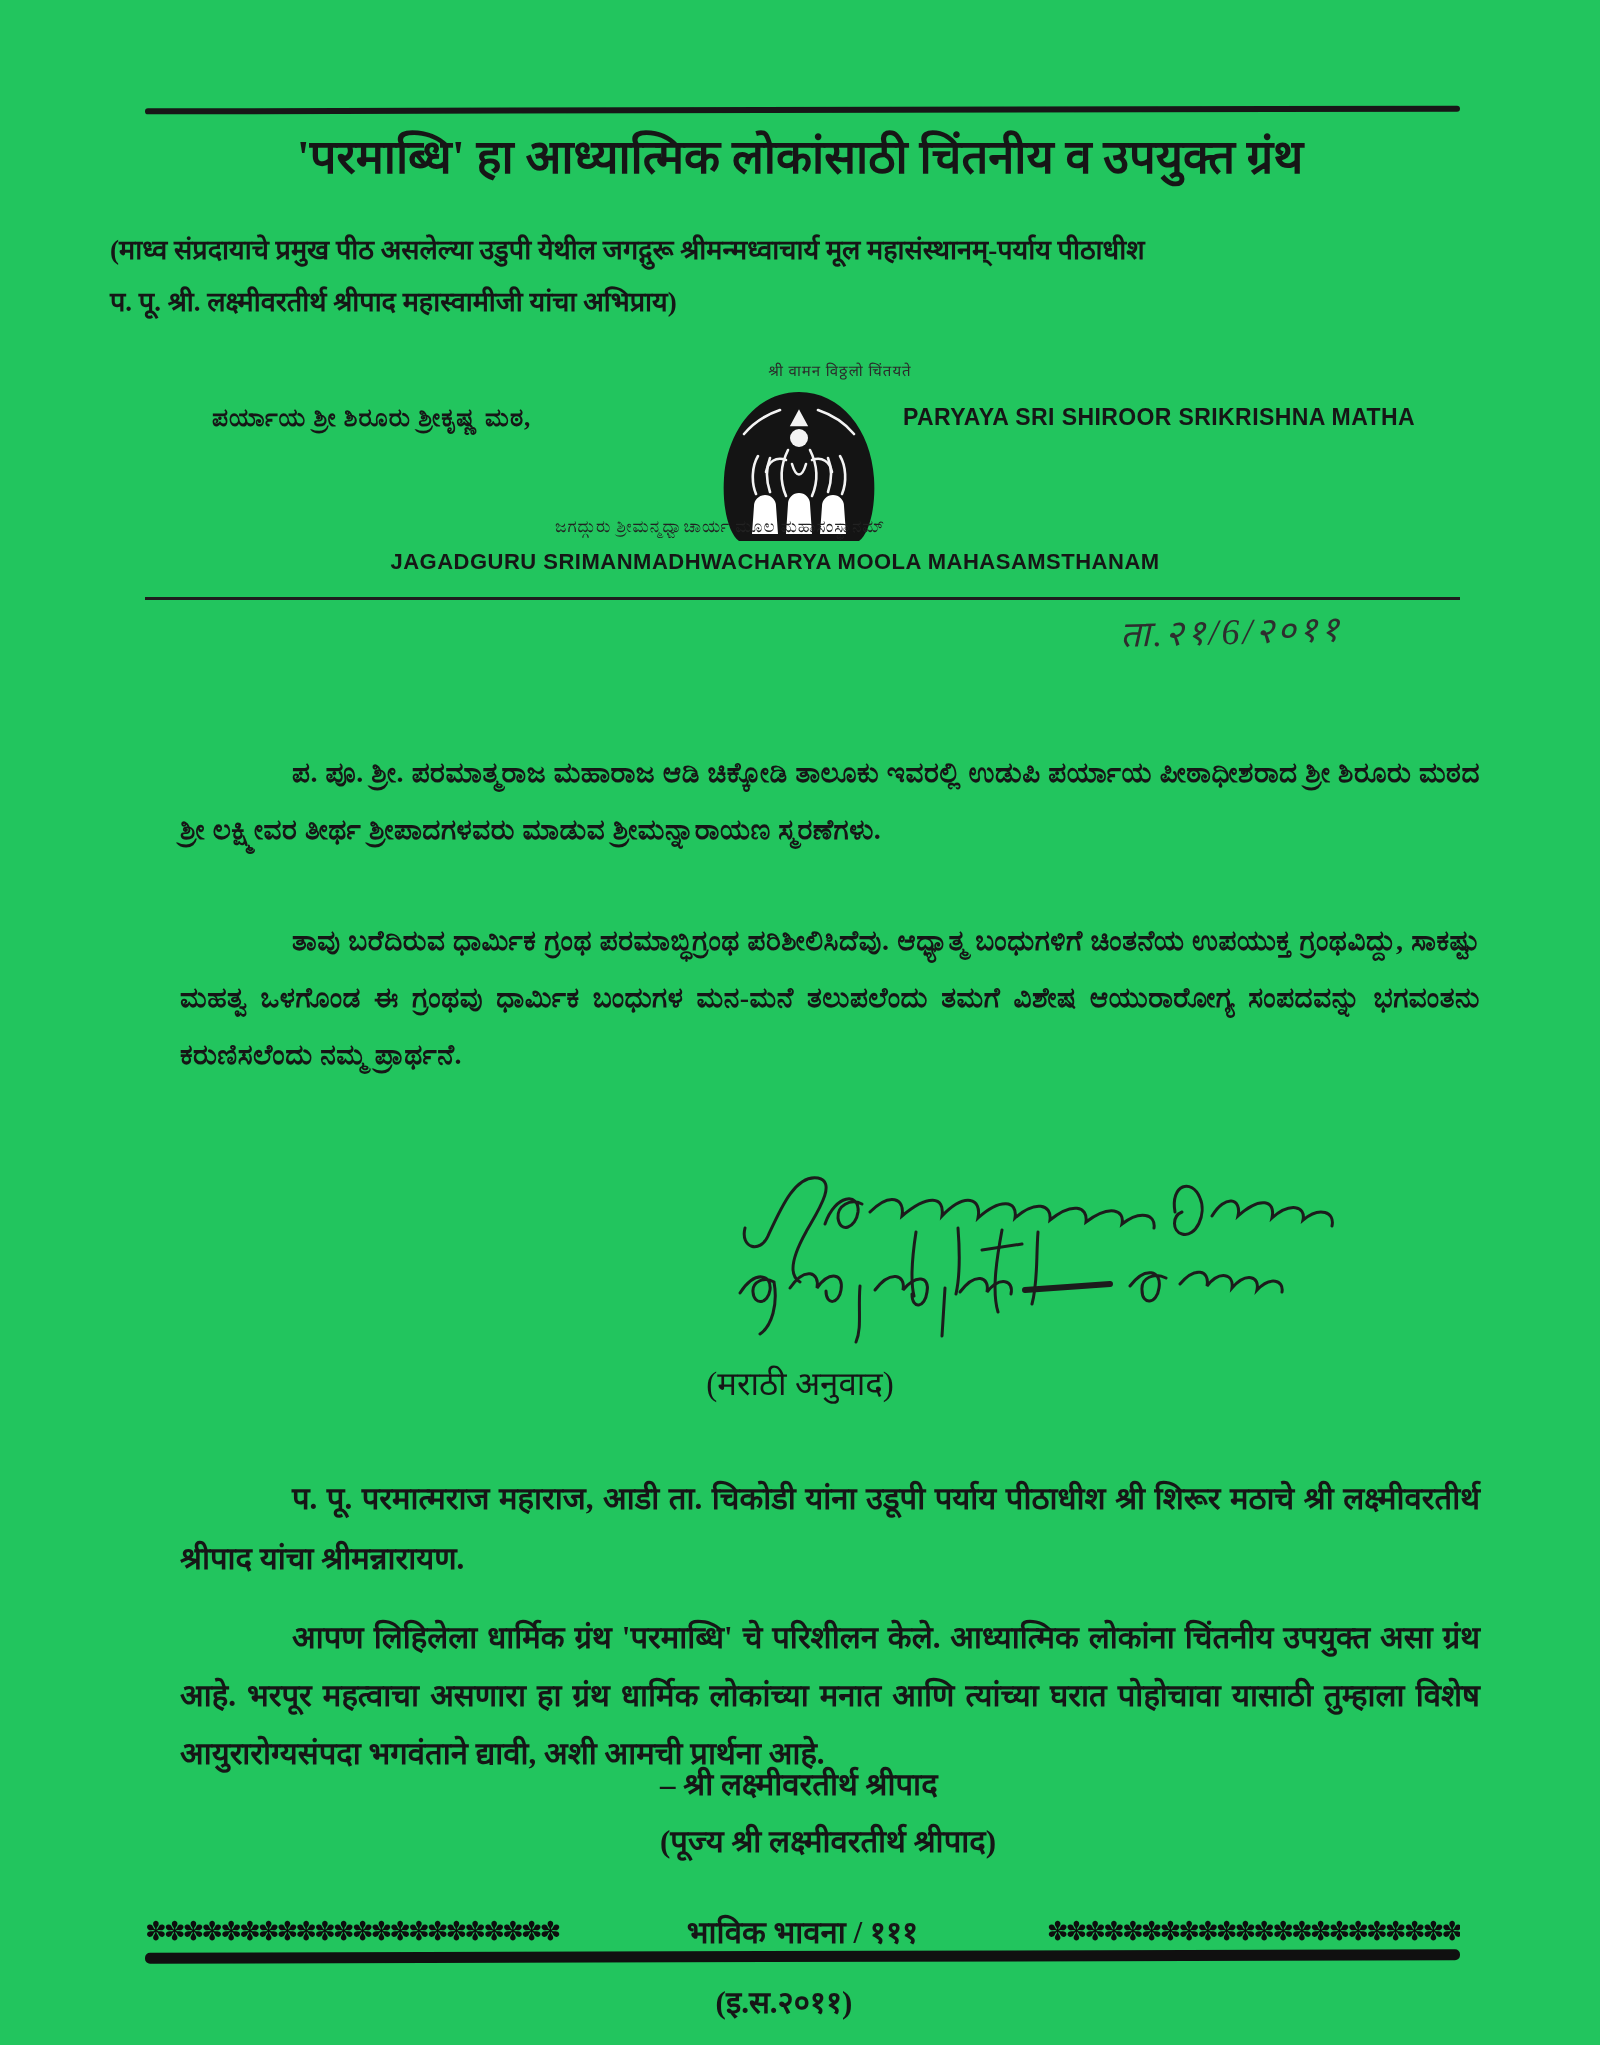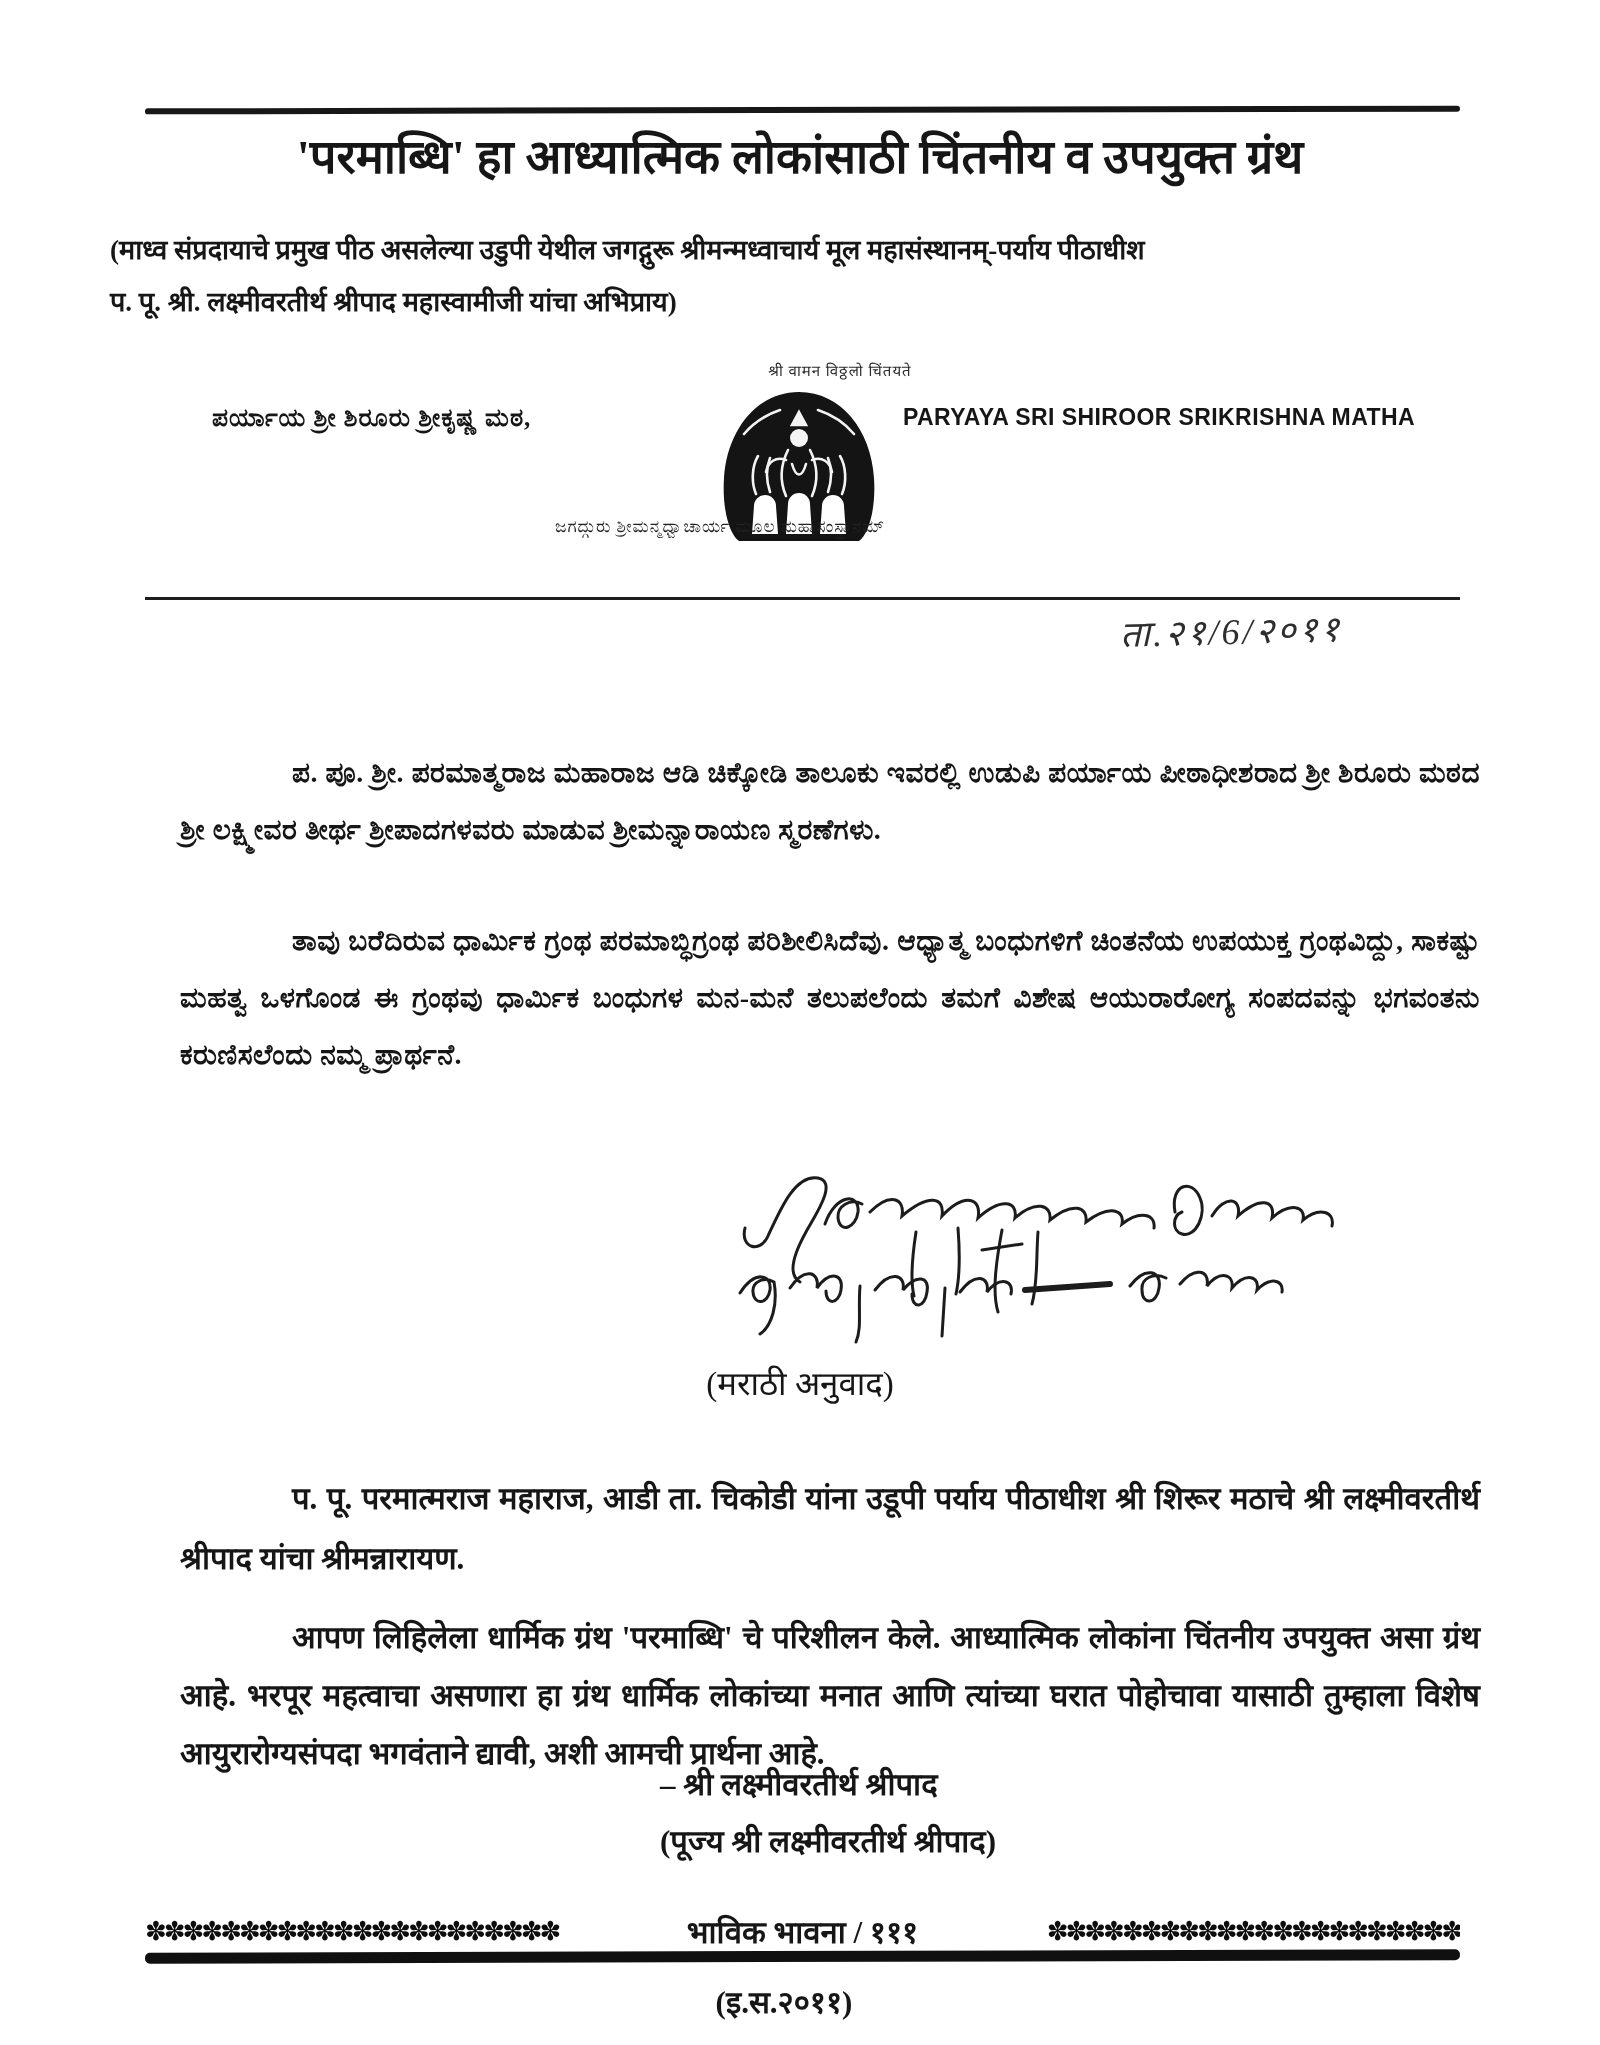--- a/index.html
+++ b/index.html
@@ -1,19 +1,19 @@
 <!DOCTYPE html>
 <html><head>
 <meta charset="utf-8">
 <style>
   html,body{margin:0;padding:0;background:#e8e8e8;}
   .page{
     position:relative;
     width:1600px;height:2045px;
-    background:#ffffff;
+    background:#22c55e;
     font-family:"Liberation Serif", serif;
     color:#161616;
     overflow:hidden;
     margin:0 auto;
   }
   .top-rule{
     position:absolute;left:145px;top:107px;width:1315px;height:6px;
     background:#171717;border-radius:3px;transform:rotate(-0.12deg);
   }
   .title{
@@ -135,20 +135,21 @@
         <path d="M70 118 a11 11 0 0 1 22 0 l2 30 -26 0 Z"></path>
         <path d="M104 120 a11 11 0 0 1 22 0 l2 28 -26 0 Z"></path>
       </g>
     </svg>
   </div>
 
   <div class="lh-right">PARYAYA SRI SHIROOR SRIKRISHNA MATHA</div>
 
   <div class="lh-kannada-sub">ಜಗದ್ಗುರು ಶ್ರೀಮನ್ಮಧ್ವಾಚಾರ್ಯ ಮೂಲ ಮಹಾಸಂಸ್ಥಾನಮ್</div>
 
+  <div class="lh-english-sub">JAGADGURU SRIMANMADHWACHARYA MOOLA MAHASAMSTHANAM</div>
 
   <div class="divider"></div>
 
   <div class="hand-date">ता.२१/6/२०११</div>
 
   <p class="body-para kannada k-para1">ಪ. ಪೂ. ಶ್ರೀ. ಪರಮಾತ್ಮರಾಜ ಮಹಾರಾಜ ಆಡಿ ಚಿಕ್ಕೋಡಿ ತಾಲೂಕು ಇವರಲ್ಲಿ ಉಡುಪಿ ಪರ್ಯಾಯ ಪೀಠಾಧೀಶರಾದ ಶ್ರೀ ಶಿರೂರು ಮಠದ ಶ್ರೀ ಲಕ್ಷ್ಮೀವರ ತೀರ್ಥ ಶ್ರೀಪಾದಗಳವರು ಮಾಡುವ ಶ್ರೀಮನ್ನಾರಾಯಣ ಸ್ಮರಣೆಗಳು.</p>
 
   <p class="body-para kannada k-para2">ತಾವು ಬರೆದಿರುವ ಧಾರ್ಮಿಕ ಗ್ರಂಥ ಪರಮಾಬ್ಧಿಗ್ರಂಥ ಪರಿಶೀಲಿಸಿದೆವು. ಆಧ್ಯಾತ್ಮ ಬಂಧುಗಳಿಗೆ ಚಿಂತನೆಯ ಉಪಯುಕ್ತ ಗ್ರಂಥವಿದ್ದು, ಸಾಕಷ್ಟು ಮಹತ್ವ ಒಳಗೊಂಡ ಈ ಗ್ರಂಥವು ಧಾರ್ಮಿಕ ಬಂಧುಗಳ ಮನ-ಮನೆ ತಲುಪಲೆಂದು ತಮಗೆ ವಿಶೇಷ ಆಯುರಾರೋಗ್ಯ ಸಂಪದವನ್ನು ಭಗವಂತನು ಕರುಣಿಸಲೆಂದು ನಮ್ಮ ಪ್ರಾರ್ಥನೆ.</p>
 
   <div class="signature">

